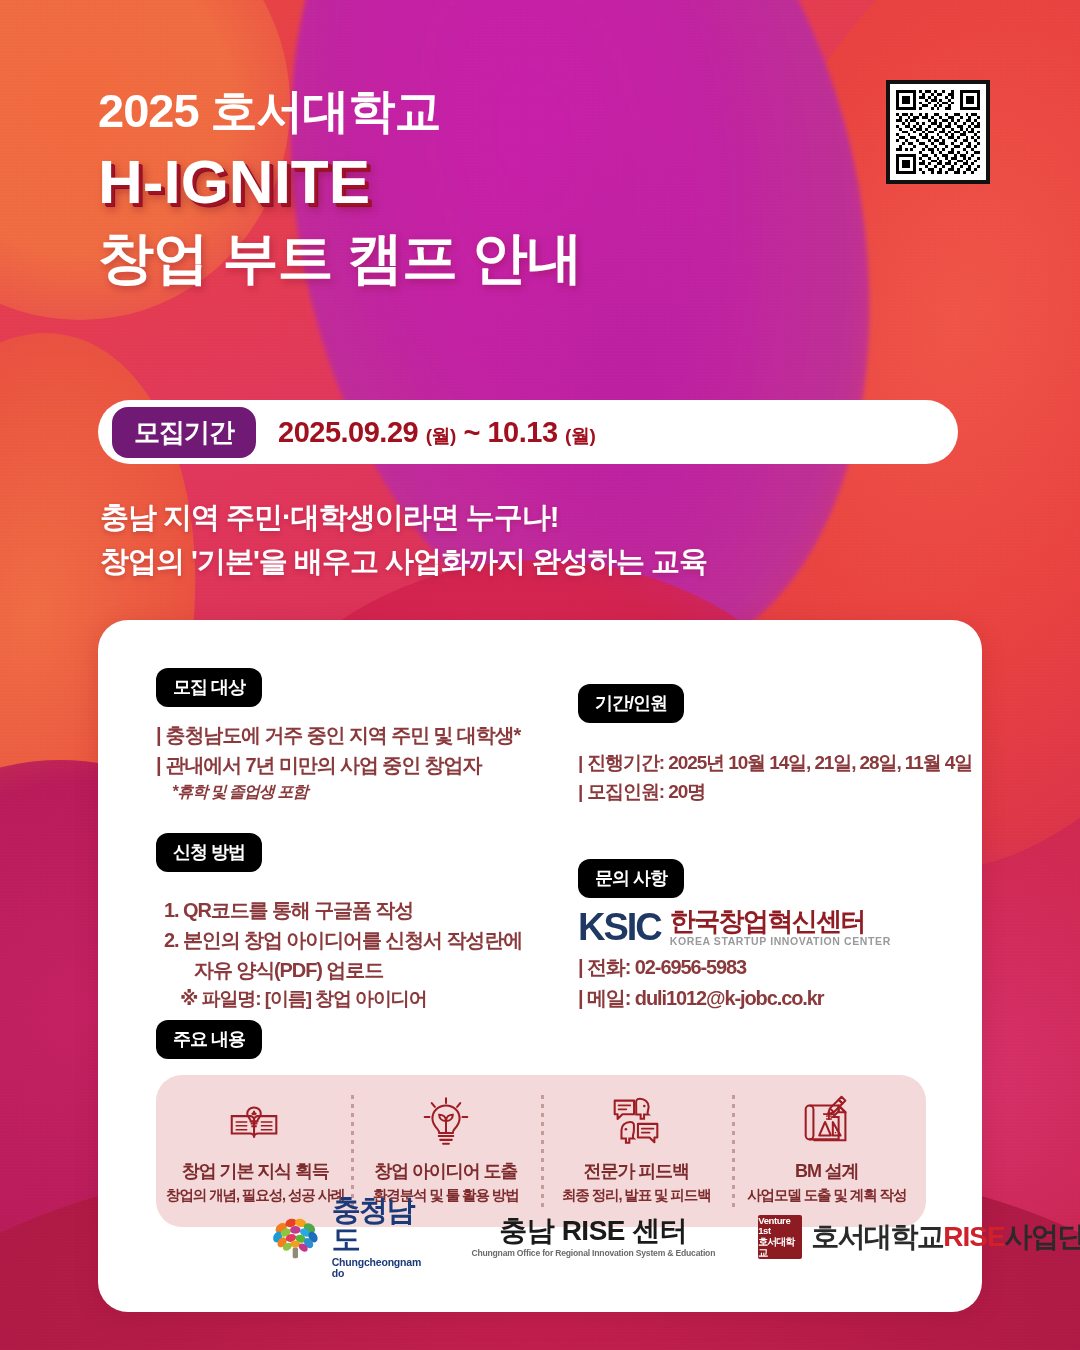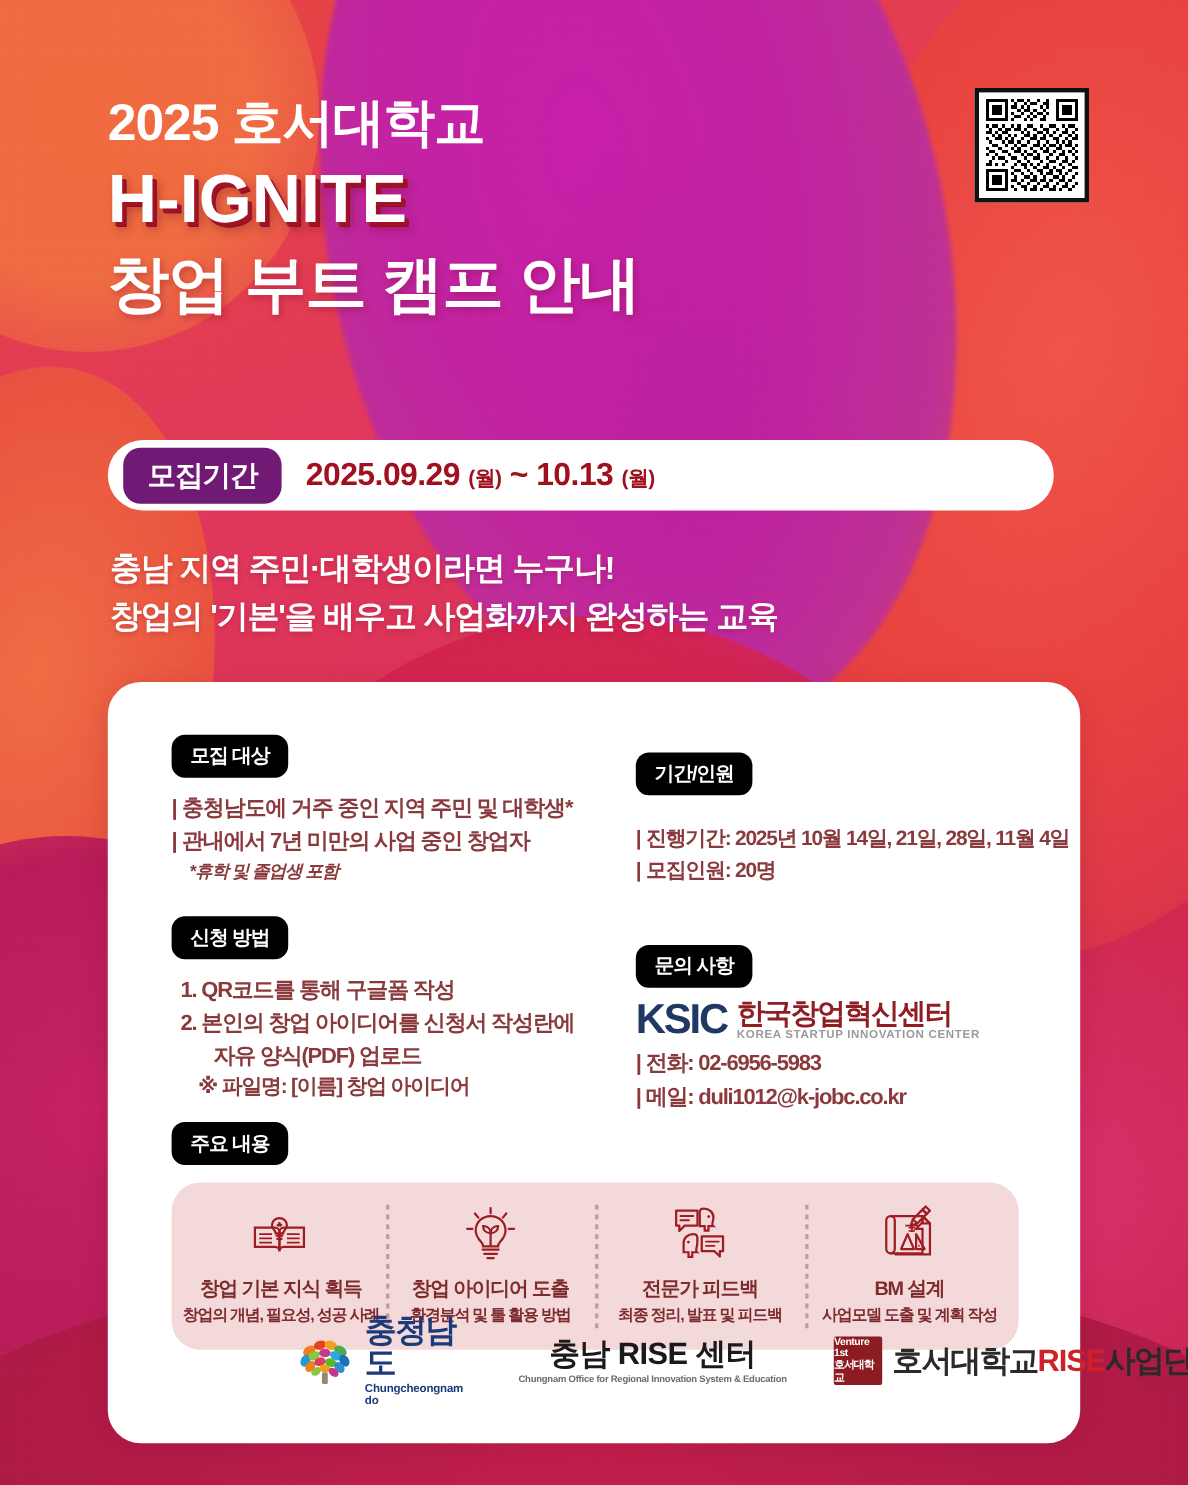--- a/index.html
+++ b/index.html
@@ -137,21 +137,21 @@
   .lines { margin-top:13px; }
   .li {
     color:#8a3a3c; font-size:20px; font-weight:700; letter-spacing:-1.1px;
     line-height:1.52; white-space:nowrap;
   }
   .li .bar { color:#8a3a3c; margin-right:5px; font-weight:700; }
   .note {
     color:#8a3a3c; font-size:16px; font-weight:700; font-style:italic;
     letter-spacing:-1px; margin-left:16px; margin-top:1px; white-space:nowrap;
   }
-  .ol { margin-top:13px; }
+  .ol { margin-top:23px; }
   .ol .oli {
     color:#8a3a3c; font-size:20px; font-weight:700; letter-spacing:-1.1px;
     line-height:1.5; white-space:nowrap; padding-left:8px;
   }
   .ol .cont { padding-left:38px; }
   .ol .memo { padding-left:24px; font-size:19px; }
 
   
   .ksic { display:flex; align-items:flex-end; gap:9px; margin-top:10px; margin-bottom:6px; }
   .ksic-mark {

